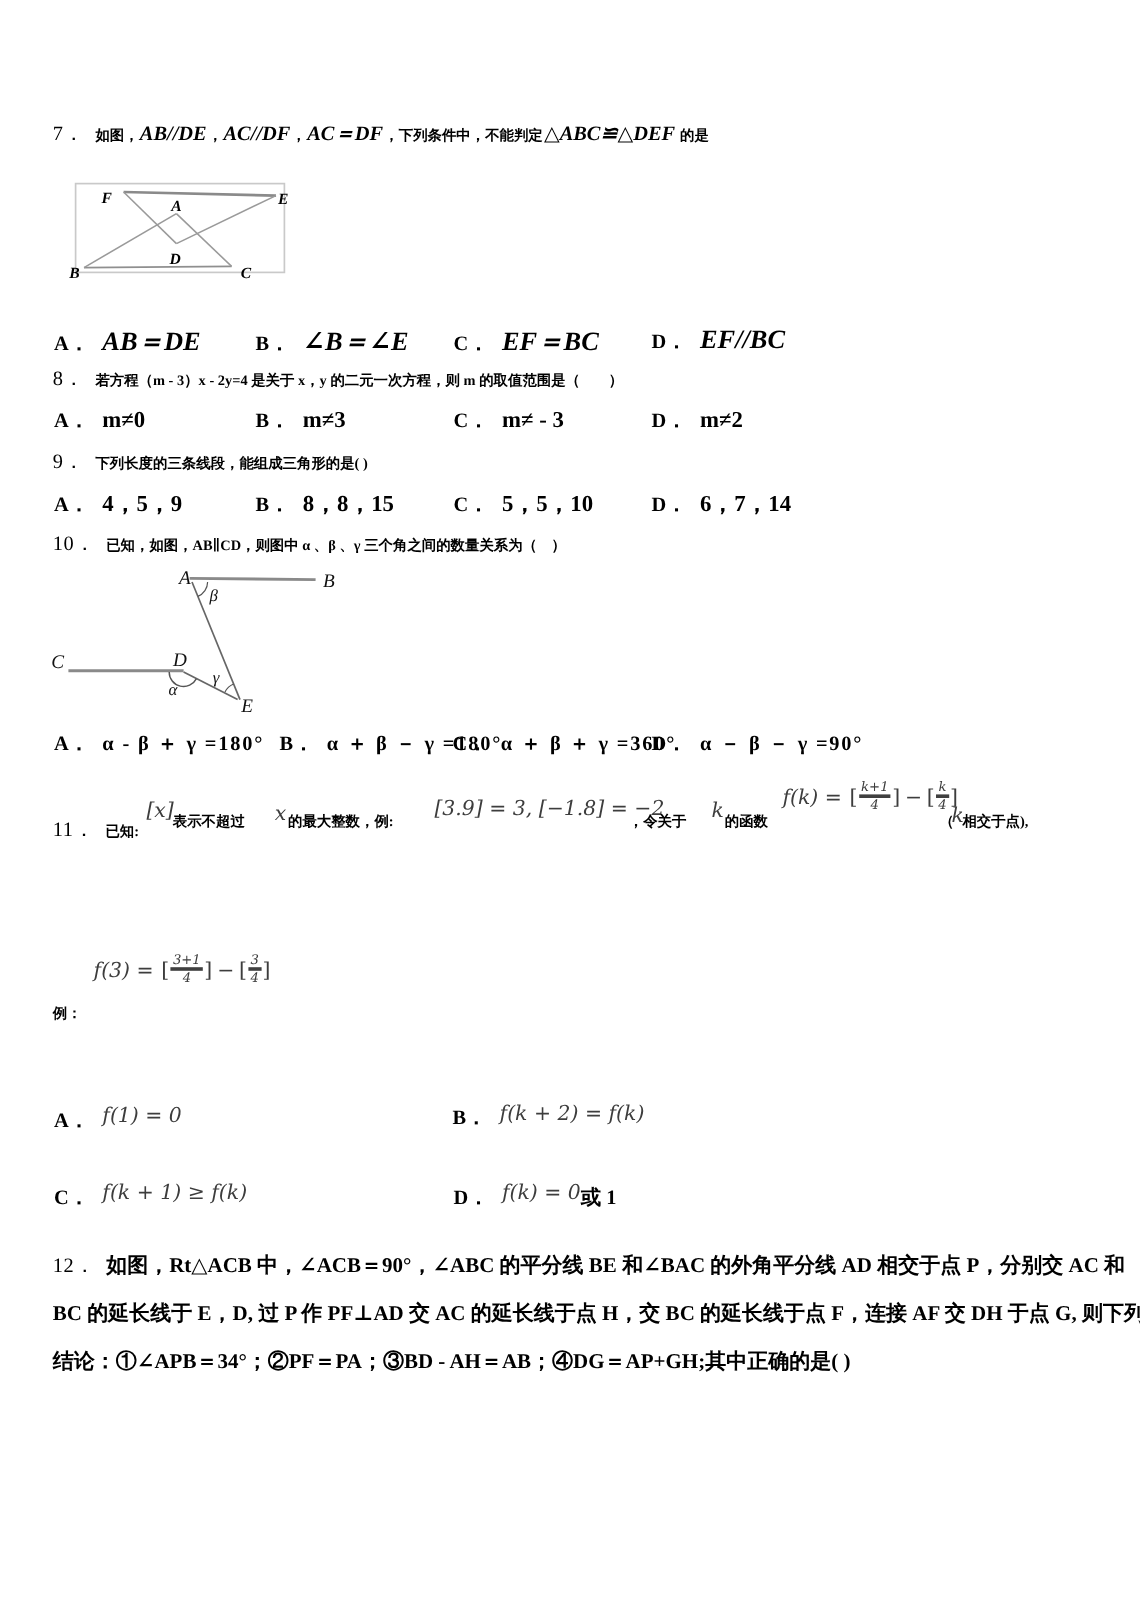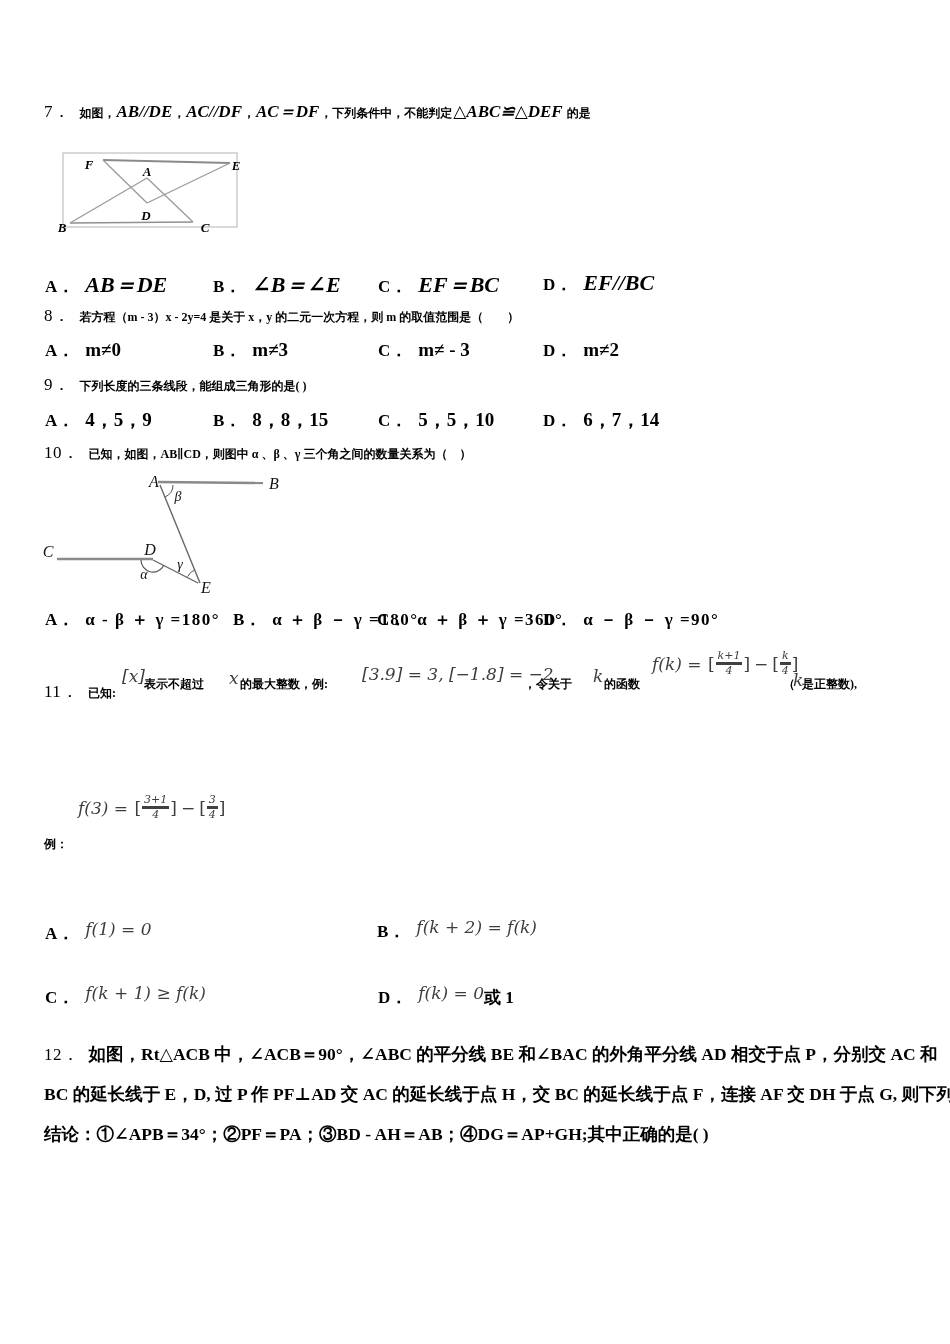--- a/index.html
+++ b/index.html
@@ -142,21 +142,21 @@
   <span class="abs fx" style="left:318px;top:6px;">[3.9] = 3, [−1.8] = −2</span>
   <span class="abs cjk" style="left:480px;top:18px;">，令关于</span>
   <span class="abs fx" style="left:549px;top:8px;">k</span>
   <span class="abs cjk" style="left:560px;top:18px;">的函数</span>
   <span class="abs fx" style="left:608px;top:-6px;">
     <span>f(k) =</span>
     <span class="br">[</span><span class="frac"><span class="num">k+1</span><span class="den">4</span></span><span class="br">]</span><span class="mop">−</span><span class="br">[</span><span class="frac"><span class="num">k</span><span class="den">4</span></span><span class="br">]</span>
   </span>
   <span class="abs cjk" style="left:739px;top:18px;">（</span>
   <span class="abs fx" style="left:749px;top:12px;">k</span>
-  <span class="abs cjk" style="left:758px;top:18px;">是正整数),</span>
+  <span class="abs cjk" style="left:758px;top:18px;">相交于点),</span>
 </div>
 
 <div class="abs" style="left:44px;top:796px;width:600px;height:70px;">
   <span class="abs fx" style="left:34px;top:0;">
     <span>f(3) =</span>
     <span class="br">[</span><span class="frac"><span class="num">3+1</span><span class="den">4</span></span><span class="br">]</span><span class="mop">−</span><span class="br">[</span><span class="frac"><span class="num">3</span><span class="den">4</span></span><span class="br">]</span>
   </span>
   <span class="abs cjk" style="left:0;top:40px;">例：</span>
 </div>
 

